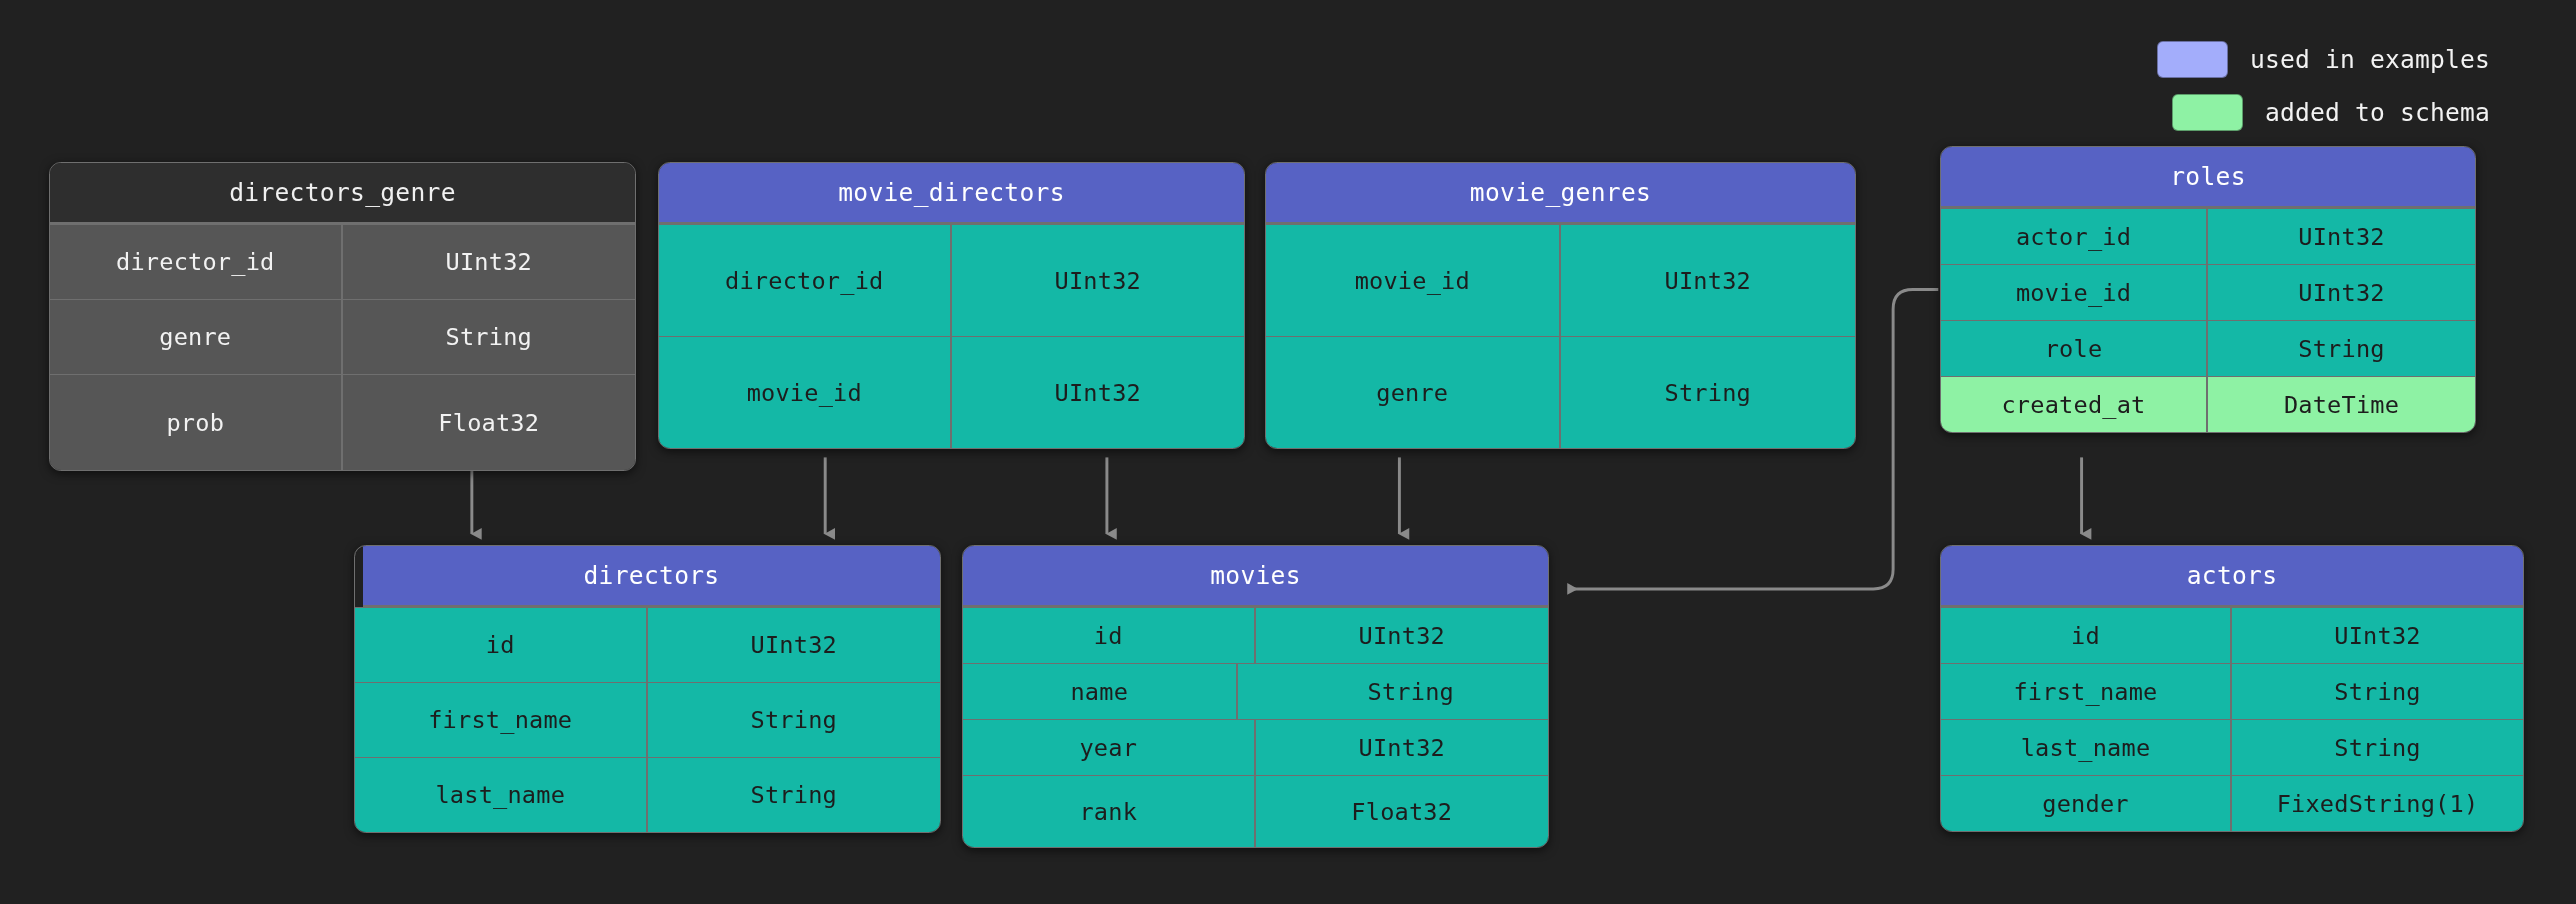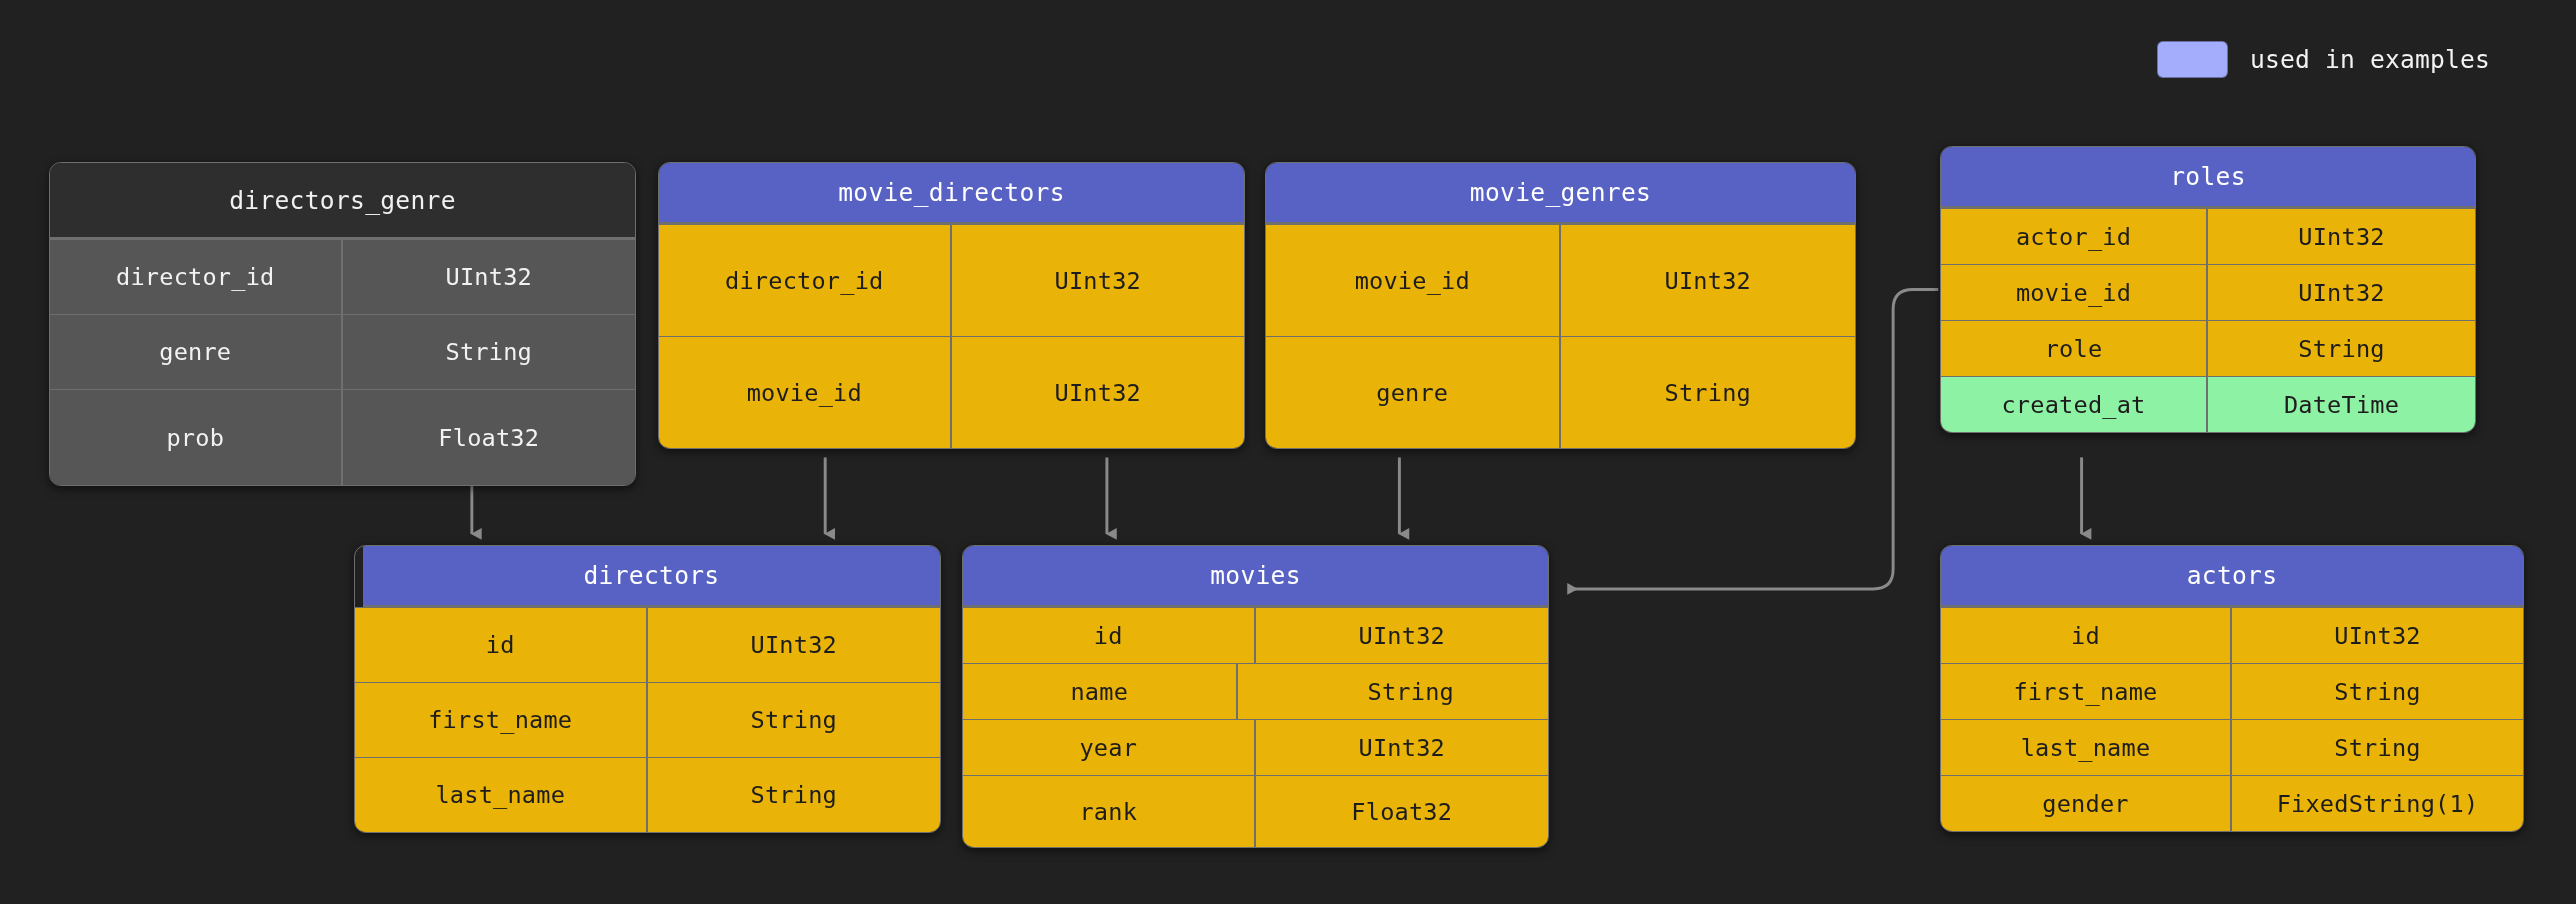--- a/index.html
+++ b/index.html
@@ -81,21 +81,21 @@
     white-space: nowrap;
   }
   .tcell.col-name { border-right: 2px solid #6f6f6f; }
 
   
   .theme-grey .thead  { background: #2e2e2e; color: #f0f0f0; }
   .theme-grey .trow   { background: #565656; }
   .theme-grey .tcell  { color: #f2f2f2; }
 
   .theme-blue .thead  { background: #5762c4; }
-  .theme-blue .trow   { background: #eab308; }
+  .theme-blue .trow   { background: #14b8a6; }
 
   .row-green { background: #8ef2a4 !important; }
 
   
   #wires {
     position: absolute;
     left: 0; top: 0;
     width: 2576px; height: 904px;
     pointer-events: none;
   }
@@ -150,25 +150,29 @@
 
       <path d="M1974,295 L1948,295 Q1928,295 1928,315 L1928,580 Q1928,600 1908,600 L1597,600" marker-end="url(#ah-left)"></path>
     </g>
   </svg>
 
   <div id="legend">
     <div class="legend-row">
       <span class="legend-swatch" style="background:#a3adfb"></span>
       <span class="legend-label">used in examples</span>
     </div>
+    <div class="legend-row">
+      <span class="legend-swatch" style="background:#8ef2a4"></span>
+      <span class="legend-label">added to schema</span>
+    </div>
   </div>
 
   <div id="tables-layer">
       <div class="table theme-grey" style="left: 49px; top: 162px; width: 587px;">
-        <div class="thead" style="height: 76px;">directors_genre</div>
+        <div class="thead" style="height: 61px;">directors_genre</div>
         <div class="trow" style="height: 75px;">
           <div class="tcell col-name">director_id</div>
           <div class="tcell col-type">UInt32</div>
         </div>
         <div class="trow" style="height: 75px;">
           <div class="tcell col-name">genre</div>
           <div class="tcell col-type">String</div>
         </div>
         <div class="trow" style="height: 96px;">
           <div class="tcell col-name">prob</div>

